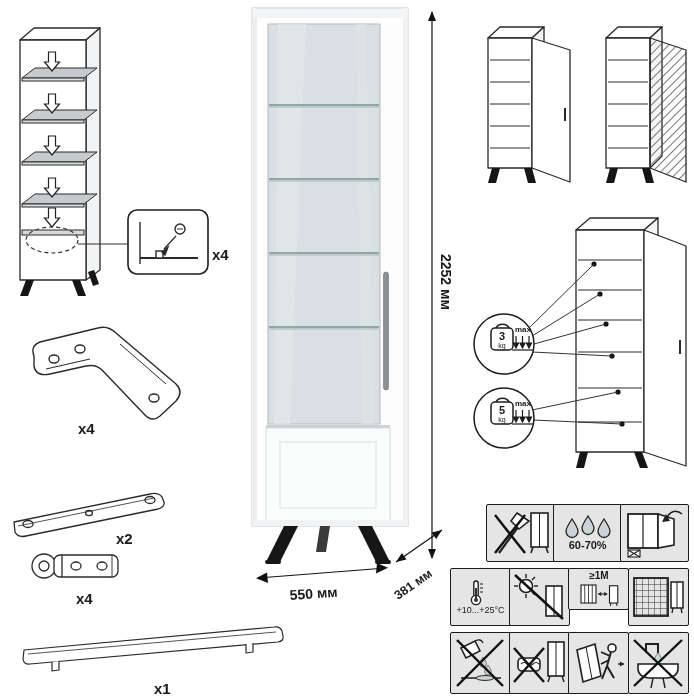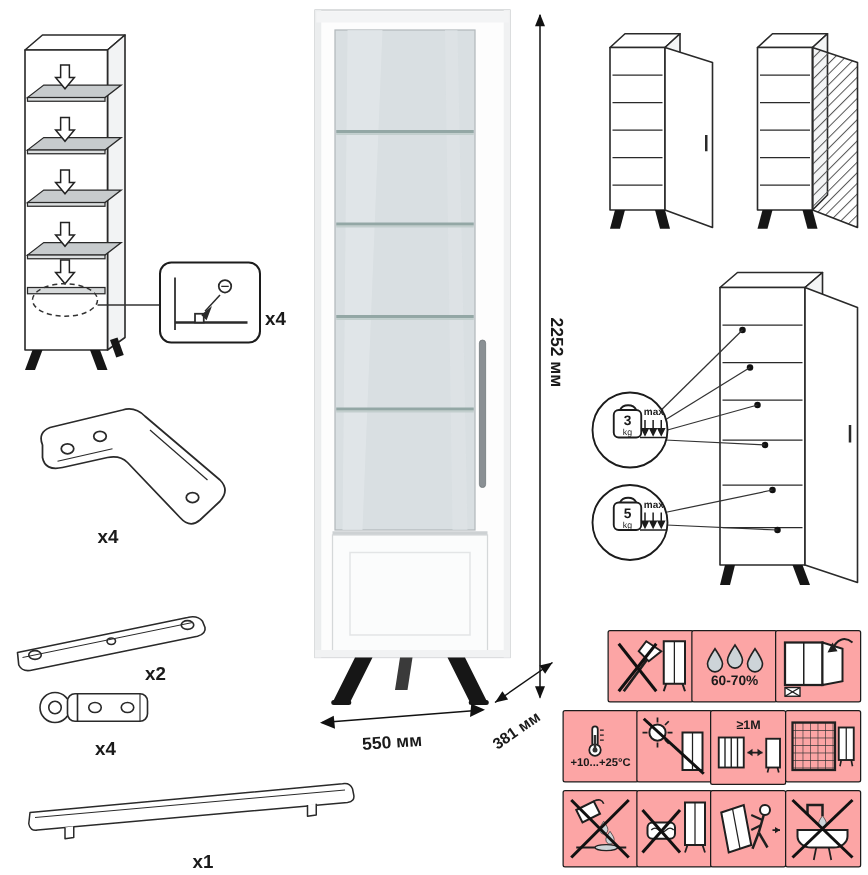--- a/index.html
+++ b/index.html
@@ -3,24 +3,24 @@
 <meta charset="utf-8">
 <style>
   *{margin:0;padding:0;box-sizing:border-box}
   html,body{width:694px;height:700px}
   body{background:#ffffff;font-family:"Liberation Sans",sans-serif;color:#1a1a1a;position:relative;overflow:hidden}
   .abs{position:absolute}
   figure{margin:0}
   svg text{font-family:"Liberation Sans",sans-serif;fill:#1a1a1a}
   .qty{font-size:15px;font-weight:600}
   .row{position:absolute;display:flex}
-  .cell{border:1.8px solid #1c1c1c;background:#fca5a5;border-radius:2px;display:flex;flex-direction:column;align-items:center;justify-content:center;padding:2px}
+  .cell{border:1.8px solid #1c1c1c;background:#e5e5e5;border-radius:2px;display:flex;flex-direction:column;align-items:center;justify-content:center;padding:2px}
   .cell+.cell{margin-left:-1.8px}
   .care-text{font-size:11px;font-weight:600;line-height:1.05;white-space:nowrap}
-  .care-text.small{font-size:9px;font-weight:700}
+  .care-text.small{font-size:9px;font-weight:400}
   .care-text.top{font-size:10px;font-weight:700}
 </style>
 </head>
 <body>
 
 <figure class="abs" style="left:6px;top:8px">
   <svg width="235" height="305" viewBox="0 0 235 305">
     <g stroke="#2a2a2a" stroke-width="1.3" fill="#ffffff" stroke-linejoin="round">
       <polygon points="14,32 28,20 94,20 80,32"></polygon>
       <polygon points="80,32 94,20 94,262 80,272" fill="#f2f3f4"></polygon>
@@ -374,21 +374,21 @@
           <line x1="22" y1="14" x2="26" y2="14"></line>
         <line x1="5" y1="5" x2="8" y2="8"></line>
           <line x1="23" y1="23" x2="20" y2="20"></line>
         <line x1="23" y1="5" x2="20" y2="8"></line>
       </g>
       <rect x="34" y="14" width="16" height="30" fill="#fff" stroke="#1f1f1f" stroke-width="1.6"></rect>
       <line x1="42" y1="14" x2="42" y2="44" stroke="#1f1f1f" stroke-width="1"></line>
       <line x1="3" y1="3" x2="51" y2="47" stroke="#111" stroke-width="2.4"></line>
     </svg>
   </div>
-  <div class="cell" style="width:61px;height:60px">
+  <div class="cell" style="width:61px;height:42px">
     <div class="care-text top">≥1M</div>
     <svg width="56" height="34" viewBox="0 0 56 34">
       <rect x="4" y="4" width="20" height="24" fill="#fff" stroke="#1f1f1f" stroke-width="1.5"></rect>
       <line x1="9" y1="4" x2="9" y2="28" stroke="#1f1f1f" stroke-width="1.1"></line>
       <line x1="14" y1="4" x2="14" y2="28" stroke="#1f1f1f" stroke-width="1.1"></line>
       <line x1="19" y1="4" x2="19" y2="28" stroke="#1f1f1f" stroke-width="1.1"></line>
       <line x1="27" y1="16" x2="39" y2="16" stroke="#1f1f1f" stroke-width="1.4"></line>
       <polygon points="27,16 31,13 31,19" fill="#1f1f1f"></polygon>
       <polygon points="39,16 35,13 35,19" fill="#1f1f1f"></polygon>
       <rect x="42" y="5" width="11" height="23" fill="#fff" stroke="#1f1f1f" stroke-width="1.5"></rect>

